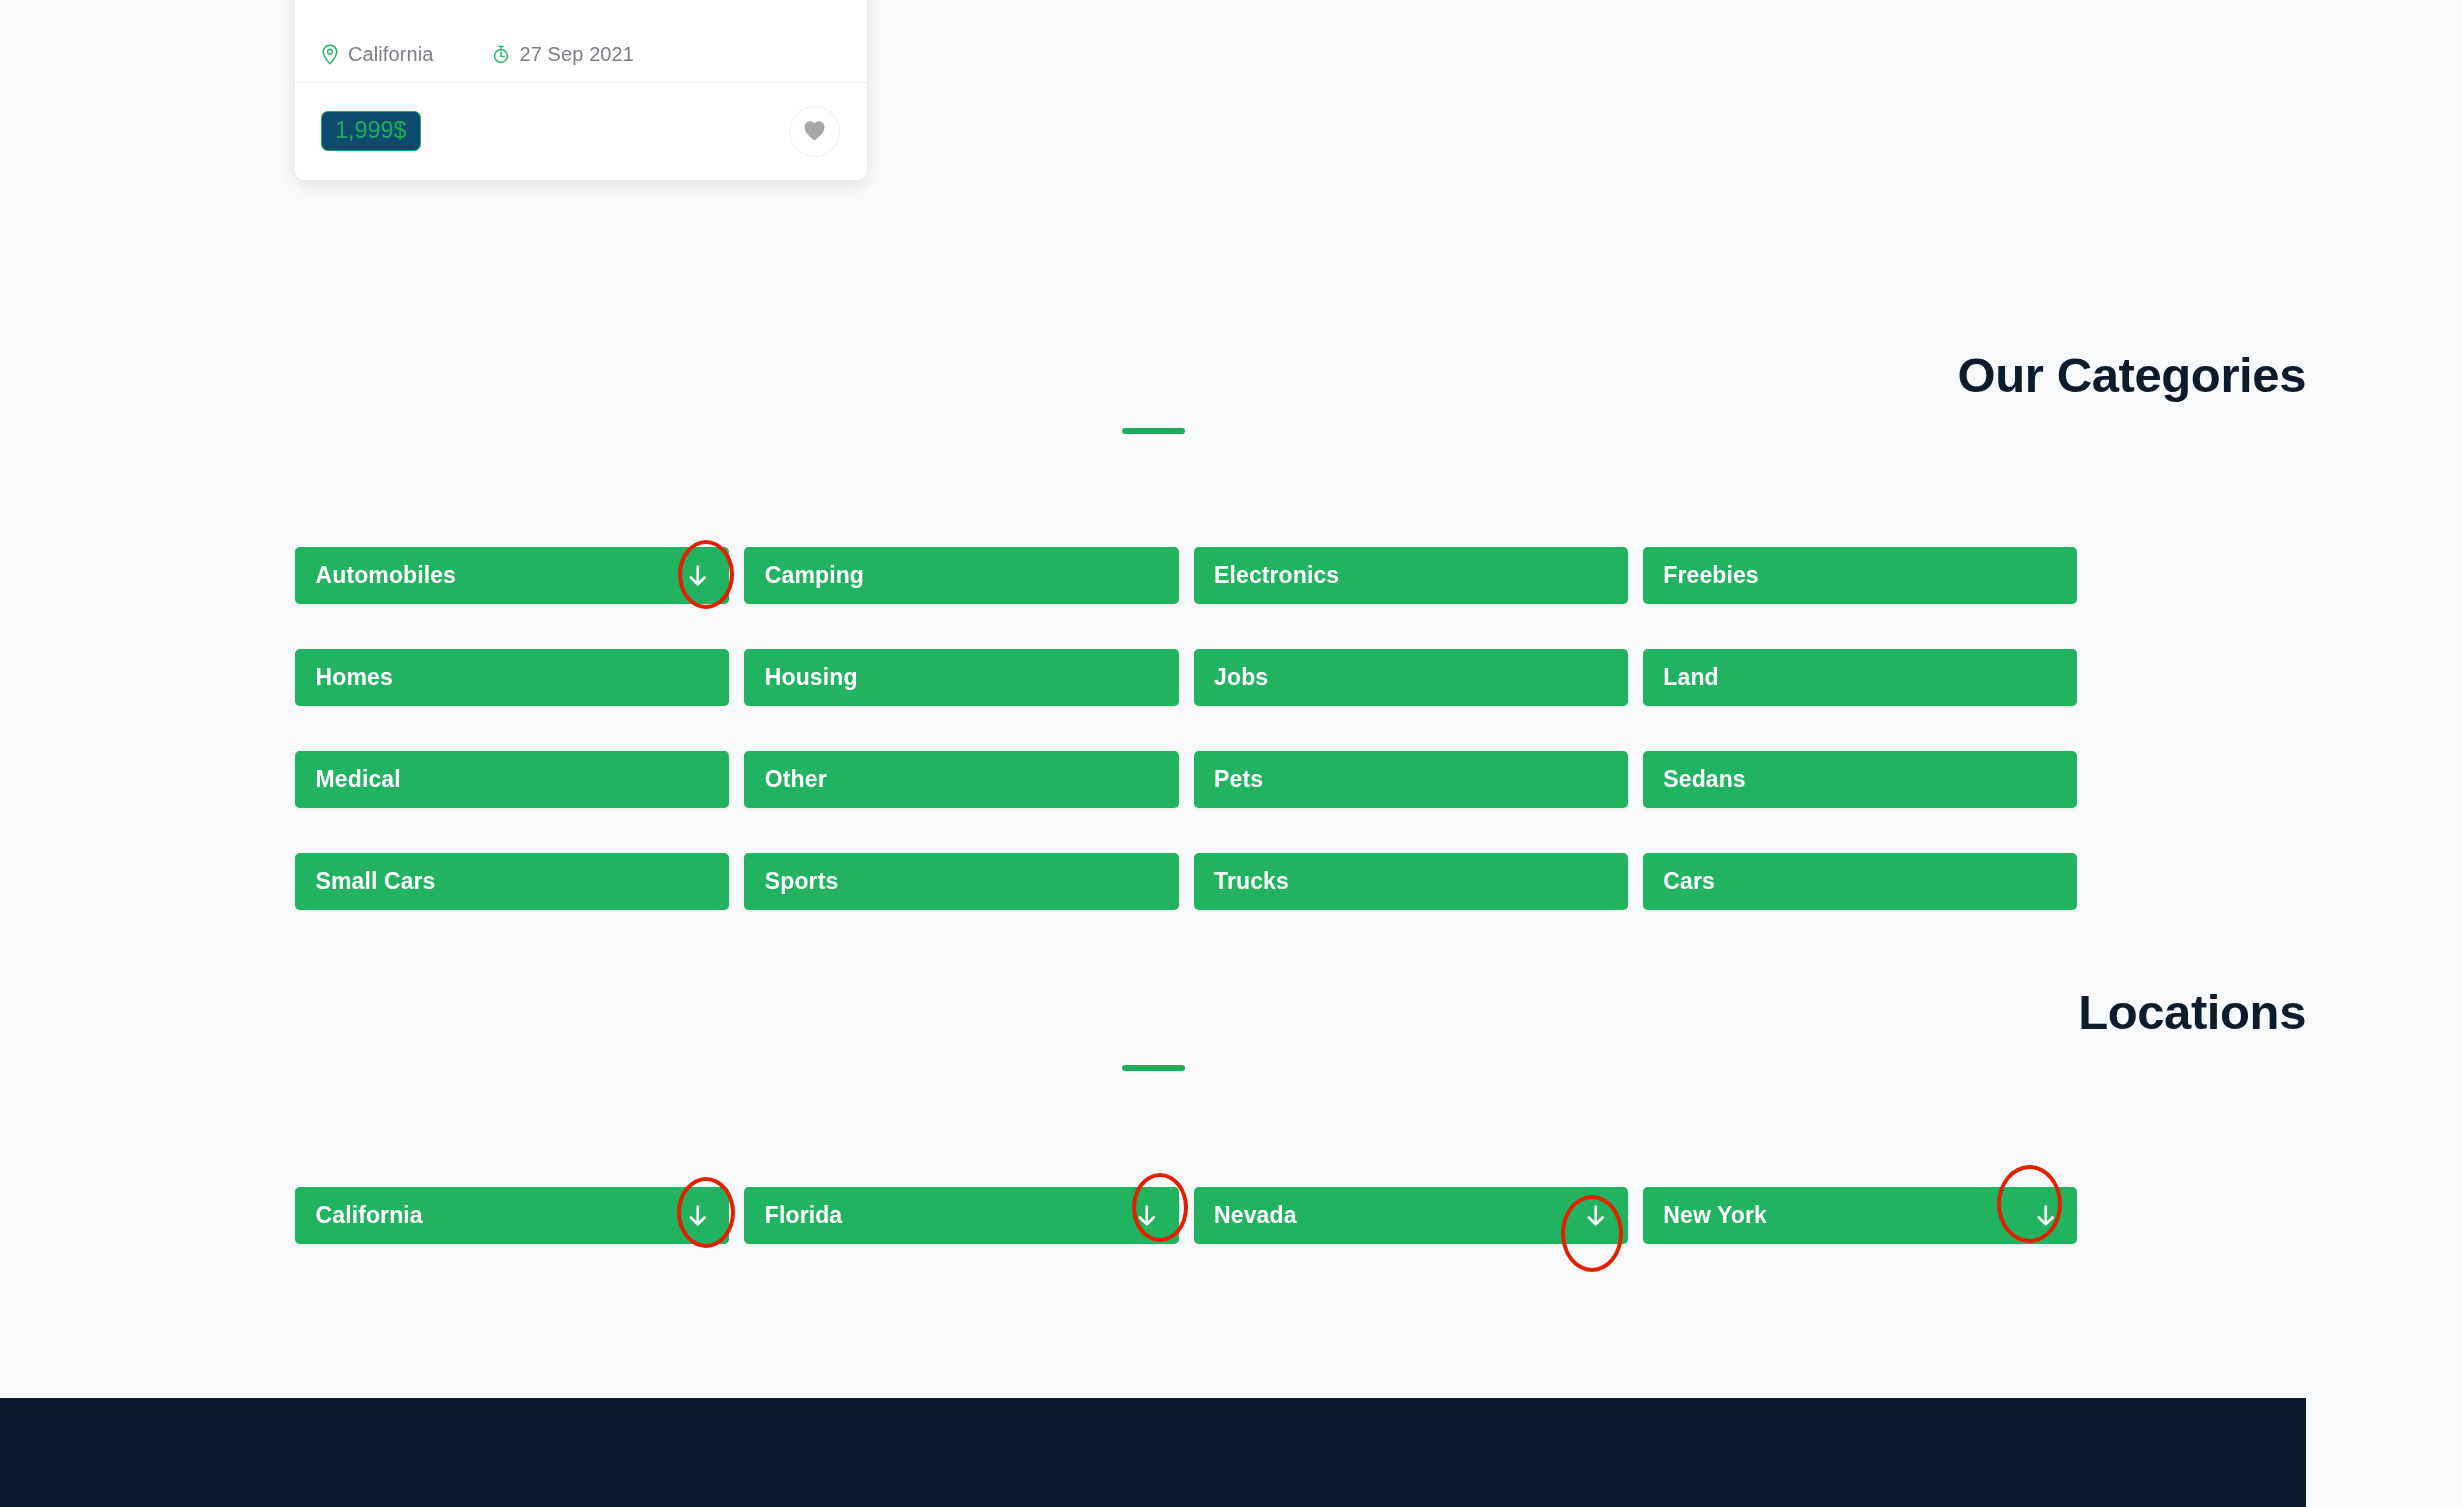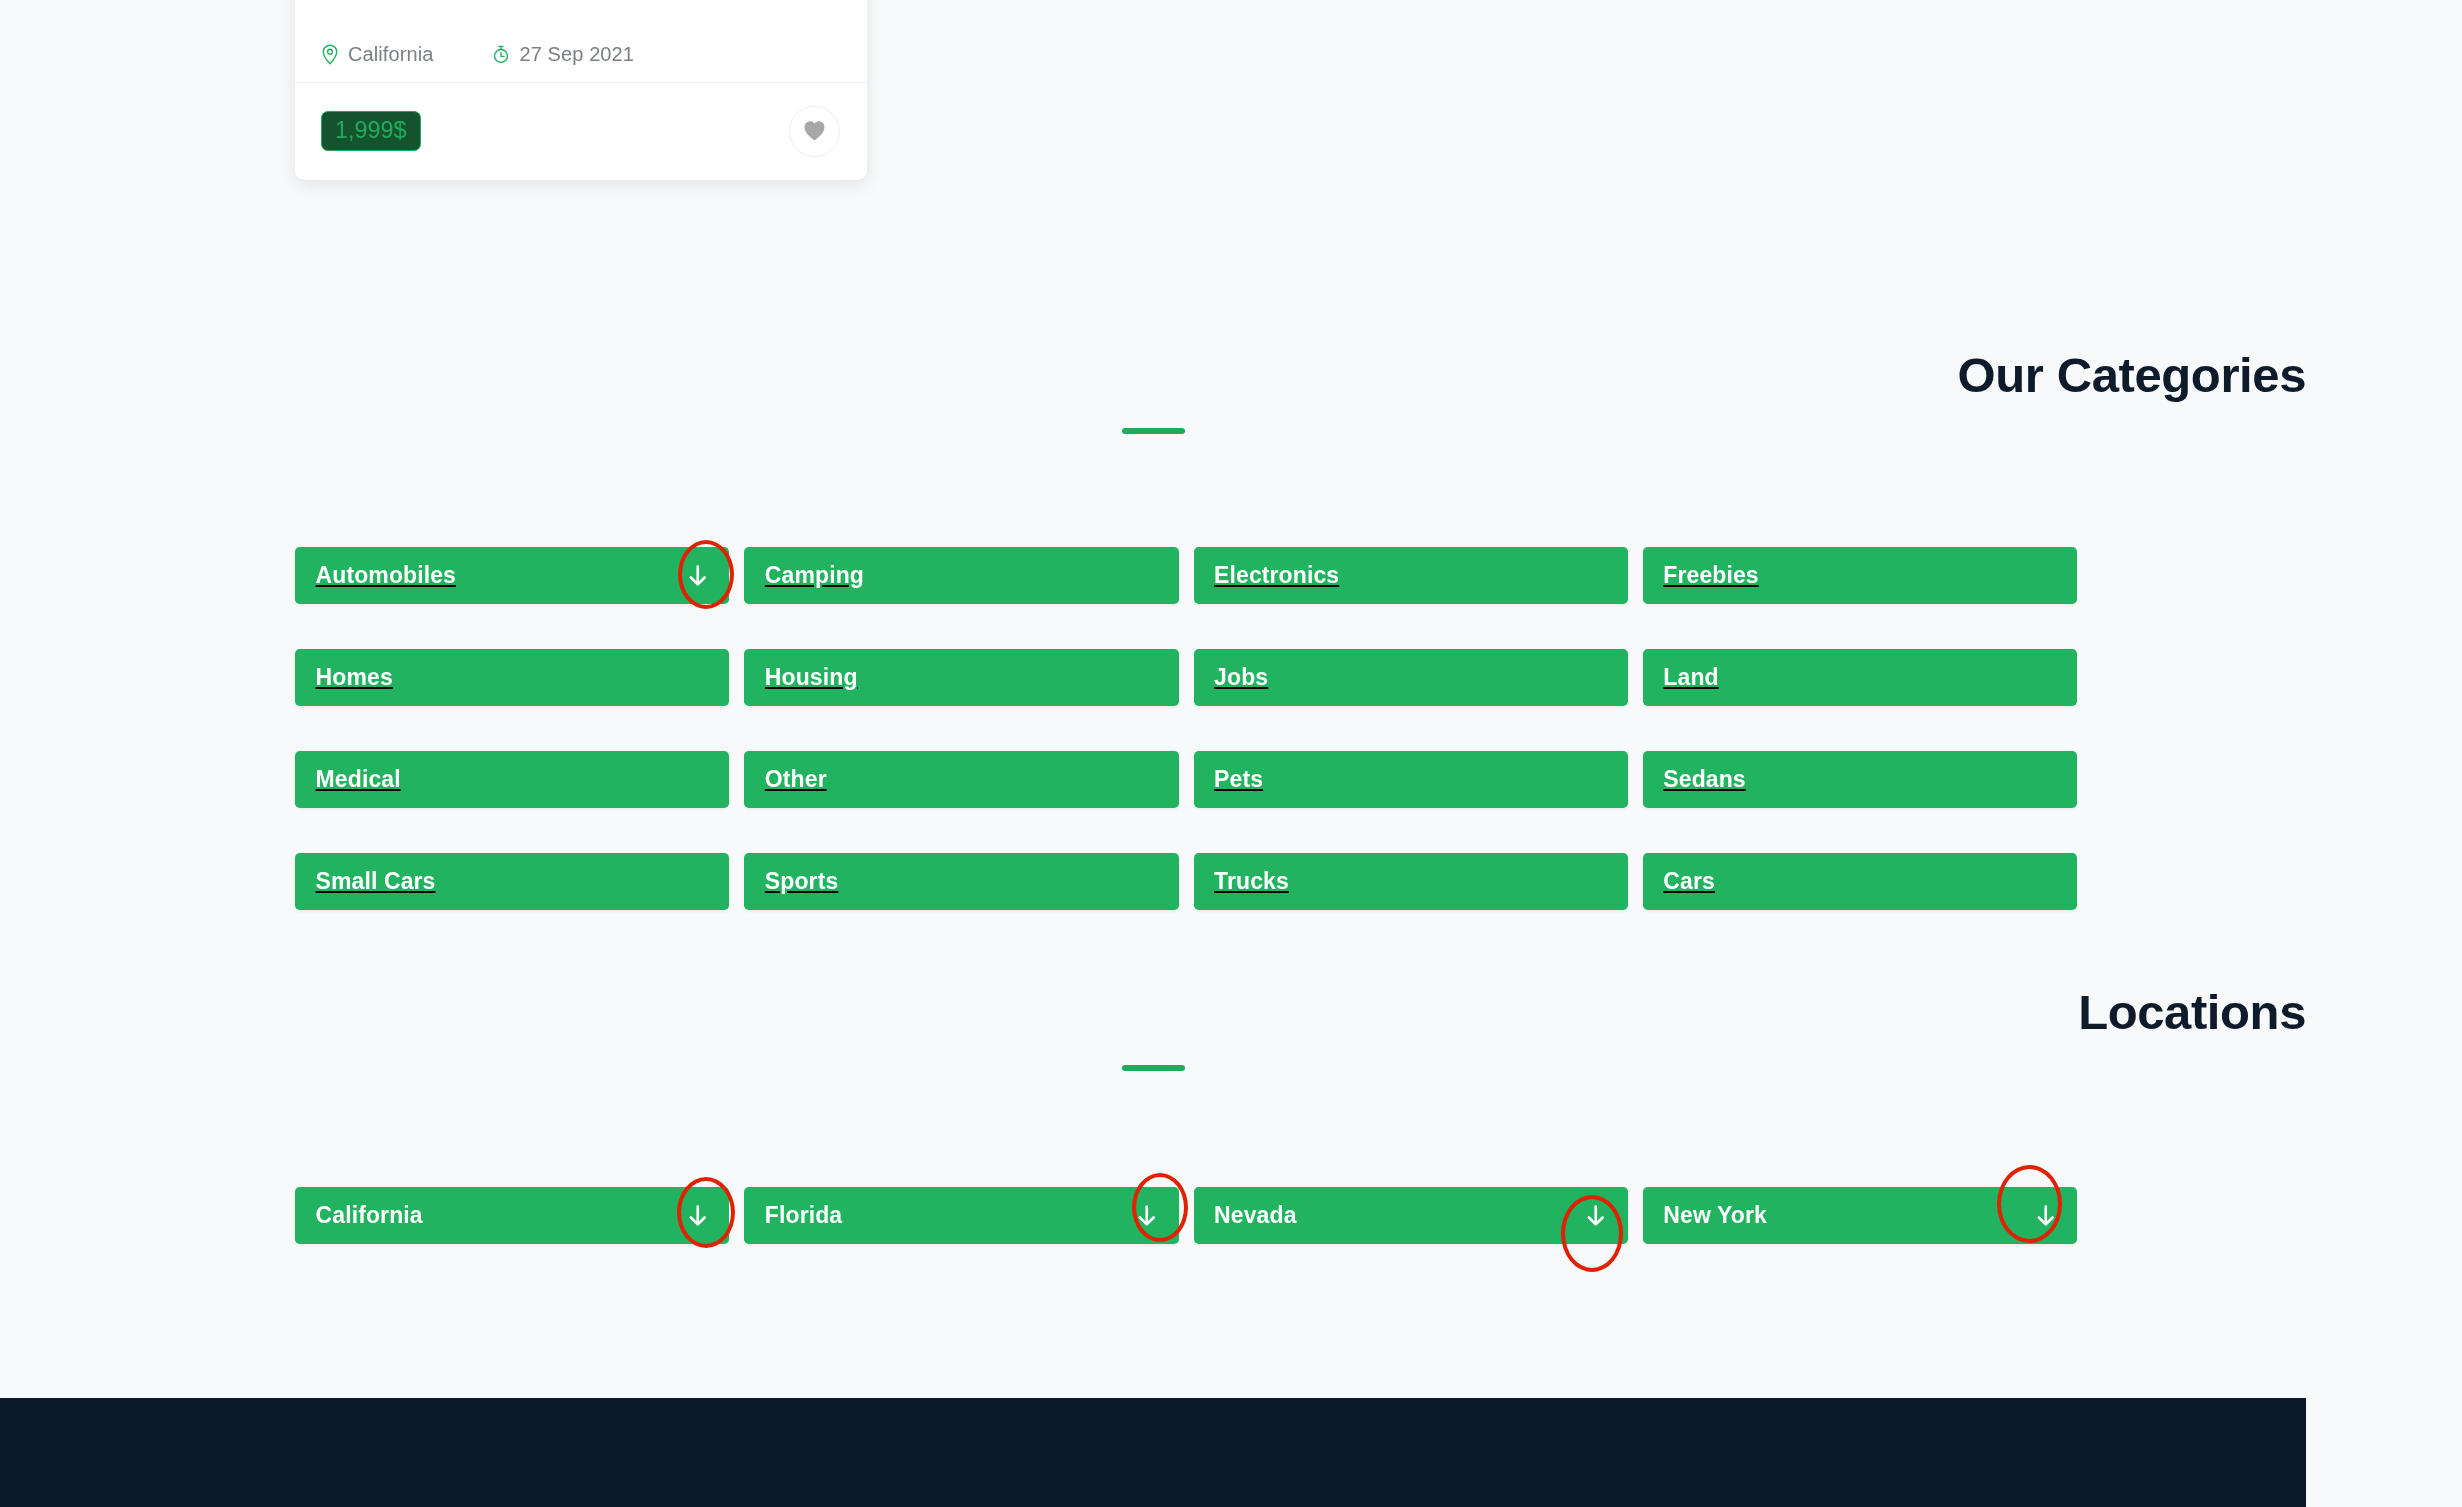--- a/index.html
+++ b/index.html
@@ -48,21 +48,21 @@
   }
   .price-chip {
     border: 1.4px solid #1fab5d;
     border-radius: 6.9px;
     color: #1fab5d;
     font-size: 23.4px;
     font-weight: 400;
     padding: 6.2px 13px 7.6px 13px;
     line-height: 1;
     font-family: "Liberation Sans", sans-serif;
-    background:#14532d;
+    background:#0c4a6e;
   }
   .fav-btn {
     width: 51px; height: 51px;
     border-radius: 50%;
     border: 1.4px solid #eceef0;
     background: #fff;
     display:flex; align-items:center; justify-content:center;
   }
   .fav-btn svg { width:25px; height:23.4px; display:block; }
 
@@ -169,21 +169,21 @@
         </span>
       </div>
     </div>
   </div>
 
   <div style="position:absolute; left:0; right:0; top:347px;">
     <div class="section-heading">Our Categories</div>
     <div class="heading-rule"></div>
   </div>
 
-  <div class="grid" id="categories-grid" style="top:547px;text-decoration:underline;">
+  <div class="grid" id="categories-grid" style="top:547px;">
       <div class="chip">
         <span class="chip-label">Automobiles</span>
         <span class="chip-arrow">
           <svg viewBox="0 0 24 24" fill="none" xmlns="http://www.w3.org/2000/svg">
             <path d="M12 4v15M12 19.5l-6-6M12 19.5l6-6" stroke="#ffffff" stroke-width="2.3" stroke-linecap="round" stroke-linejoin="round"></path>
           </svg>
         </span>
       </div>
       <div class="chip">
         <span class="chip-label">Camping</span>

